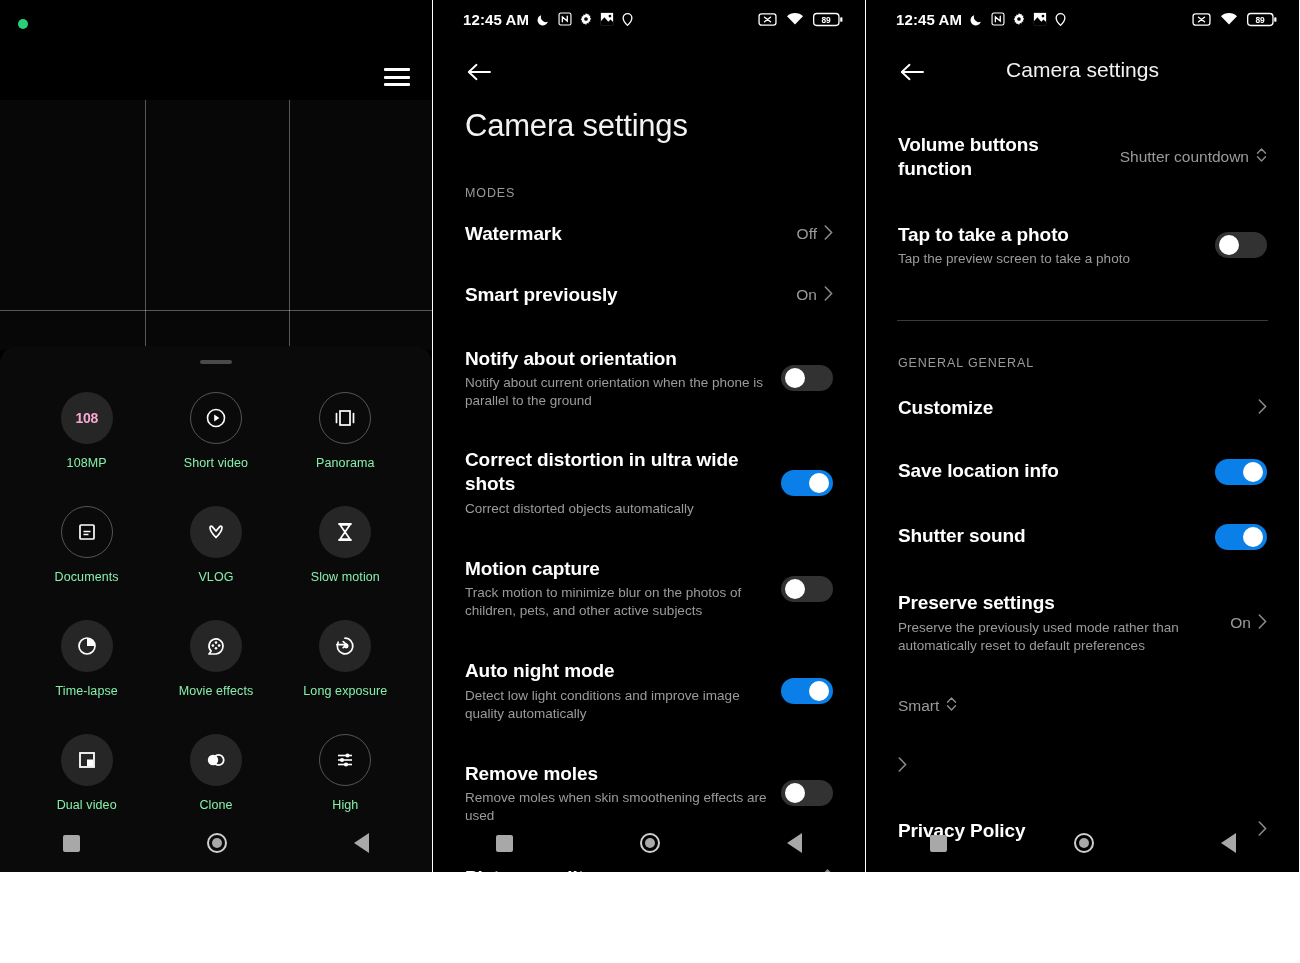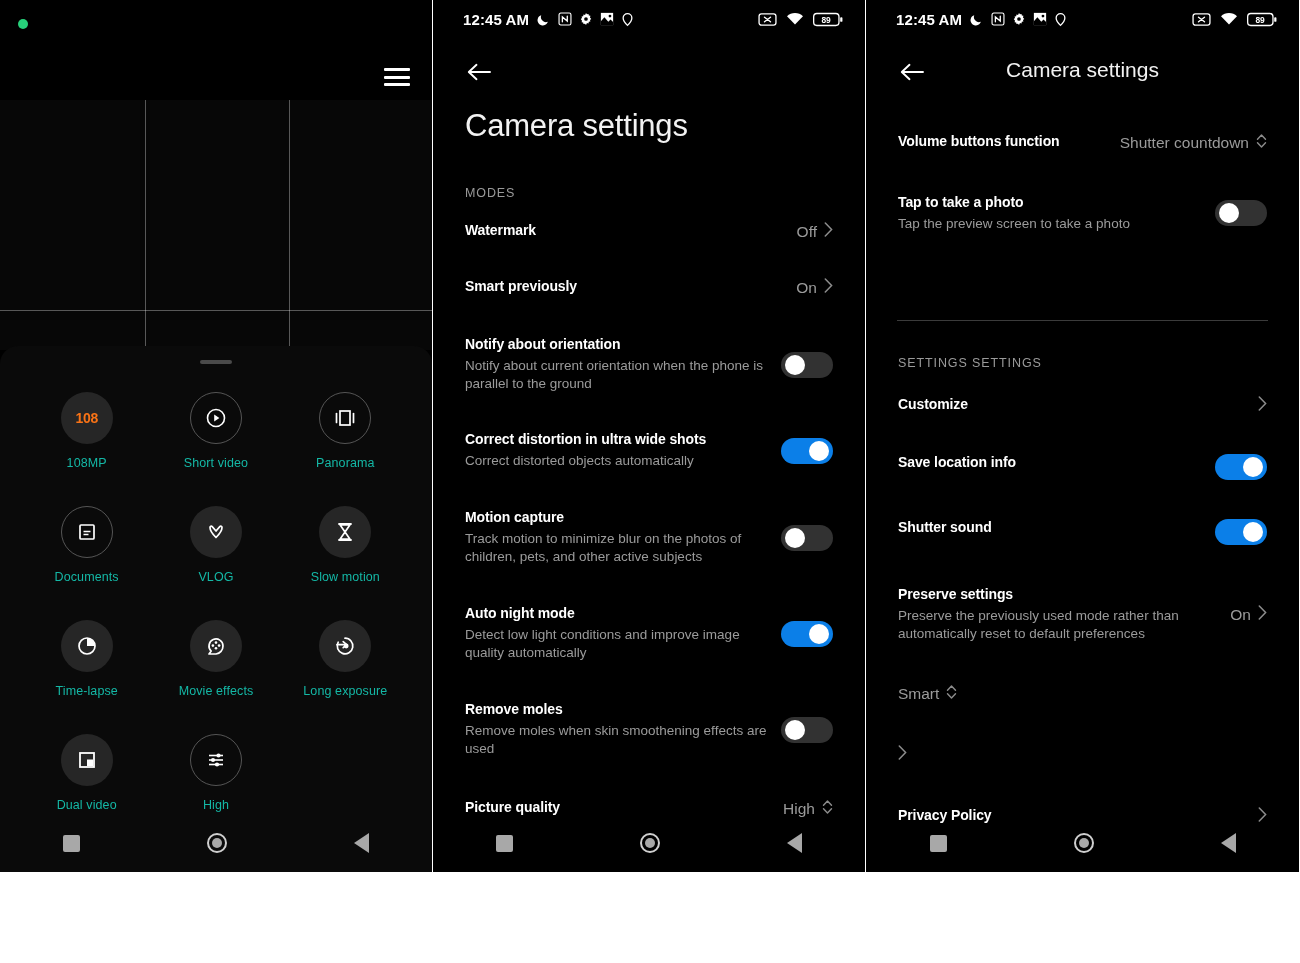--- a/index.html
+++ b/index.html
@@ -77,25 +77,25 @@
     padding:0 22px;
   }
   .mode{ display:flex; flex-direction:column; align-items:center; }
   .mode-circle{
     width:52px; height:52px; border-radius:50%;
     display:flex; align-items:center; justify-content:center; position:relative;
   }
   .mode-circle.filled{ background:#262626; }
   .mode-circle.outline{ border:1px solid #555; }
   .mode-label{
-    margin-top:12px; font-size:12.5px; color:#14b8a6; letter-spacing:.1px;
+    margin-top:12px; font-size:12.5px; color:#86efac; letter-spacing:.1px;
     white-space:nowrap;
     text-align:right;
   }
-  .mp-text{ font-size:14px; font-weight:700; color:#f97316; letter-spacing:-.3px; }
+  .mp-text{ font-size:14px; font-weight:700; color:#f9a8d4; letter-spacing:-.3px; }
 
   
   .back-arrow{ position:absolute; width:30px; height:30px; cursor:pointer; }
   .big-title{
     position:absolute; left:32px; top:108px;
     font-size:31px; color:#f2f2f2; font-weight:400; letter-spacing:-.2px;
   }
   .bar-title{
     position:absolute; left:0; right:0; top:58px; text-align:center;
     font-size:21px; color:#f2f2f2; font-weight:400;
@@ -103,21 +103,21 @@
   .section-hdr{
     font-size:12.5px; color:#9a9a9a; letter-spacing:.9px;
     padding:0 0 0 0;
   }
   .list{ position:absolute; left:32px; right:32px; }
   .row{
     display:flex; align-items:flex-start; justify-content:space-between;
     padding:15px 0; gap:14px;
   }
   .row-main{ flex:1 1 auto; min-width:0; }
-  .row-title{ font-size:14px; color:#ffffff; font-weight:700; line-height:1.28; letter-spacing:-.1px;}
+  .row-title{ font-size:19px; color:#ffffff; font-weight:700; line-height:1.28; letter-spacing:-.1px;}
   .row-sub{ font-size:13.5px; color:#9b9b9b; line-height:1.34; margin-top:3px; }
   .row-right{
     flex:0 0 auto; display:flex; align-items:center; gap:7px;
     color:#9b9b9b; font-size:15.5px; align-self:center;
   }
   .chev{ color:#8c8c8c; }
 
   .toggle{
     width:52px; height:26px; border-radius:14px; background:#323232;
     position:relative; flex:0 0 auto; align-self:center;
@@ -253,20 +253,29 @@
         <div class="mode">
           <div class="mode-circle filled">
             <svg width="22" height="22" viewBox="0 0 22 22">
                 <rect x="4" y="4" width="14" height="14" fill="none" stroke="#fff" stroke-width="1.8"></rect>
                 <rect x="11" y="10.5" width="6" height="6.5" fill="#fff"></rect>
               </svg>
           </div>
           <div class="mode-label">Dual video</div>
         </div>
 
+        <div class="mode">
+          <div class="mode-circle filled">
+            <svg width="28" height="20" viewBox="0 0 28 20">
+                <circle cx="16.5" cy="10" r="5.2" fill="none" stroke="#fff" stroke-width="1.8"></circle>
+                <circle cx="11" cy="10" r="5.2" fill="#fff"></circle>
+              </svg>
+          </div>
+          <div class="mode-label">Clone</div>
+        </div>
 
         <div class="mode">
           <div class="mode-circle outline">
             <svg width="24" height="22" viewBox="0 0 24 22">
               <line x1="5" y1="6.5" x2="19" y2="6.5" stroke="#fff" stroke-width="1.6"></line>
                 <circle cx="14.5" cy="6.5" r="2.1" fill="#fff"></circle>
               <line x1="5" y1="11" x2="19" y2="11" stroke="#fff" stroke-width="1.6"></line>
                 <circle cx="9" cy="11" r="2.1" fill="#fff"></circle>
               <line x1="5" y1="15.5" x2="19" y2="15.5" stroke="#fff" stroke-width="1.6"></line>
                 <circle cx="13" cy="15.5" r="2.1" fill="#fff"></circle>
@@ -536,21 +545,21 @@
         </div>
         <div class="toggle">
             <i></i>
           </div>
       </div>
     </div>
 
     <div style="position:absolute;left:31px;right:31px;top:320px;height:1px;background:#3b3b3b;"></div>
 
     <div class="list" style="top:356px;">
-      <div class="section-hdr">SETTINGS SETTINGS</div>
+      <div class="section-hdr">GENERAL GENERAL</div>
 
       <div class="row" style="padding-top:26px">
         <div class="row-main">
             <div class="row-title">Customize</div>
           </div>
         <div class="row-right">
           <span class="chev"><svg width="9" height="15" viewBox="0 0 9 15">
                 <path d="M1.3 1 L7.6 7.5 L1.3 14" fill="none" stroke="#8c8c8c" stroke-width="1.5" stroke-linecap="round"></path>
               </svg></span>
         </div>

